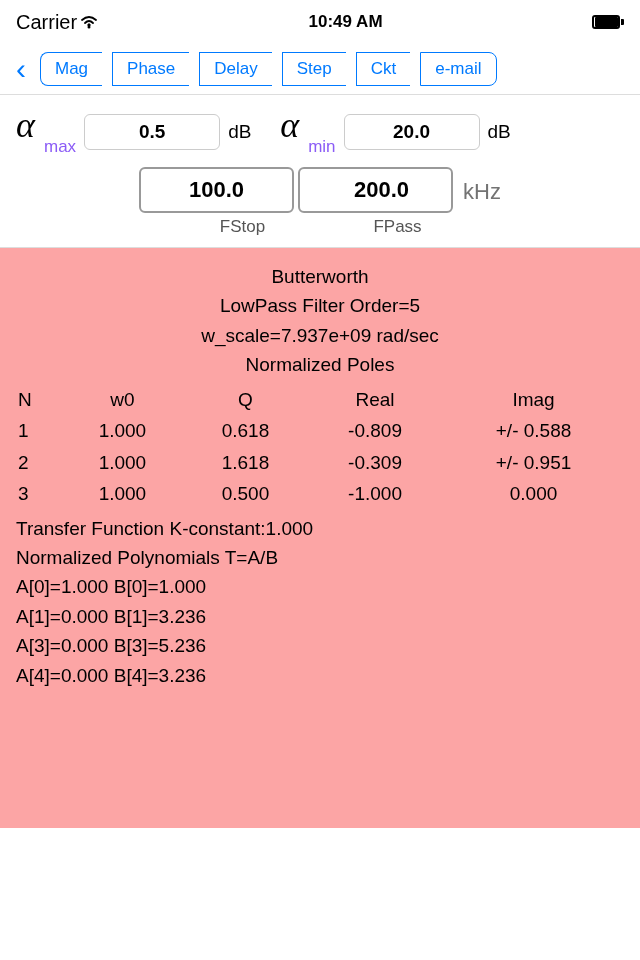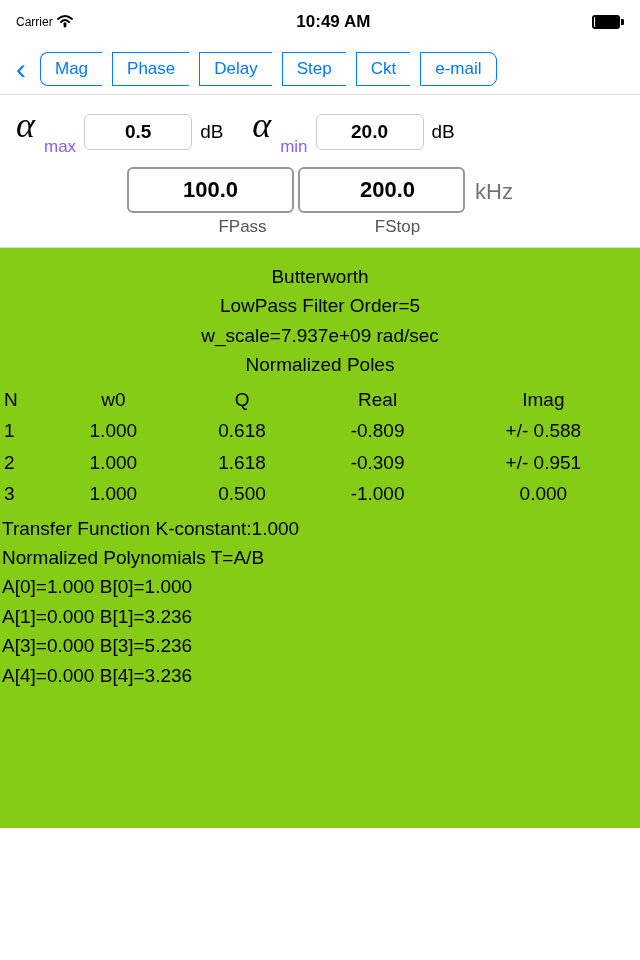--- a/index.html
+++ b/index.html
@@ -15,21 +15,21 @@
     
     .status-bar {
       display: flex;
       align-items: center;
       justify-content: space-between;
       height: 44px;
       padding: 0 16px;
       background: #fff;
     }
     .status-carrier {
-      font-size: 12px;
+      font-size: 20px;
       font-weight: 500;
       display: flex;
       align-items: center;
       gap: 2px;
     }
     .status-time {
       font-size: 17px;
       font-weight: 600;
     }
     .battery-icon {
@@ -124,21 +124,21 @@
       color: #8b5cf6;
       margin-top: -6px;
       margin-left: 28px;
     }
     .param-input {
       border: 1.5px solid #ccc;
       border-radius: 6px;
       padding: 6px 12px;
       font-size: 19px;
       font-weight: 700;
-      width: 108px;
+      width: 136px;
       text-align: center;
       background: #fff;
     }
     .unit-label {
       font-size: 19px;
       color: #000;
       min-width: 28px;
     }
     .params-row2 {
       display: flex;
@@ -146,21 +146,21 @@
       gap: 0;
       justify-content: center;
       margin-bottom: 2px;
     }
     .freq-input {
       border: 2px solid #999;
       border-radius: 6px;
       padding: 8px 12px;
       font-size: 22px;
       font-weight: 700;
-      width: 167px;
+      width: 155px;
       text-align: center;
       background: #fff;
     }
     .freq-labels {
       display: flex;
       justify-content: center;
       gap: 0;
       margin-top: 4px;
     }
     .freq-label-item {
@@ -170,22 +170,22 @@
       color: #555;
     }
     .khz-label {
       font-size: 22px;
       color: #737373;
       padding: 8px 0 8px 10px;
     }
 
     
     .results-section {
-      background: #84cc16;
-      padding: 14px 2px 16px;
+      background: #fca5a5;
+      padding: 14px 16px 16px;
       flex: 1;
       min-height: 580px;
     }
     .results-text {
       font-size: 19px;
       color: #000;
       line-height: 1.55;
     }
     .results-center {
       text-align: center;
@@ -259,22 +259,22 @@
     <input class="param-input" value="20.0" style="">
     <span class="unit-label">dB</span>
   </div>
 
   <div class="params-row2">
     <input class="freq-input" value="100.0" style="">
     <input class="freq-input" value="200.0" style="margin-left: 4px; padding-left: 24px;">
     <span class="khz-label">kHz</span>
   </div>
   <div class="freq-labels">
+    <div class="freq-label-item">FStop</div>
     <div class="freq-label-item">FPass</div>
-    <div class="freq-label-item">FStop</div>
   </div>
 </div>
 
 <div class="results-section">
   <div class="results-text">
     <div class="results-center">Butterworth</div>
     <div class="results-center">LowPass Filter Order=5</div>
     <div class="results-center">w_scale=7.937e+09 rad/sec</div>
     <div class="results-center">Normalized Poles</div>
 

